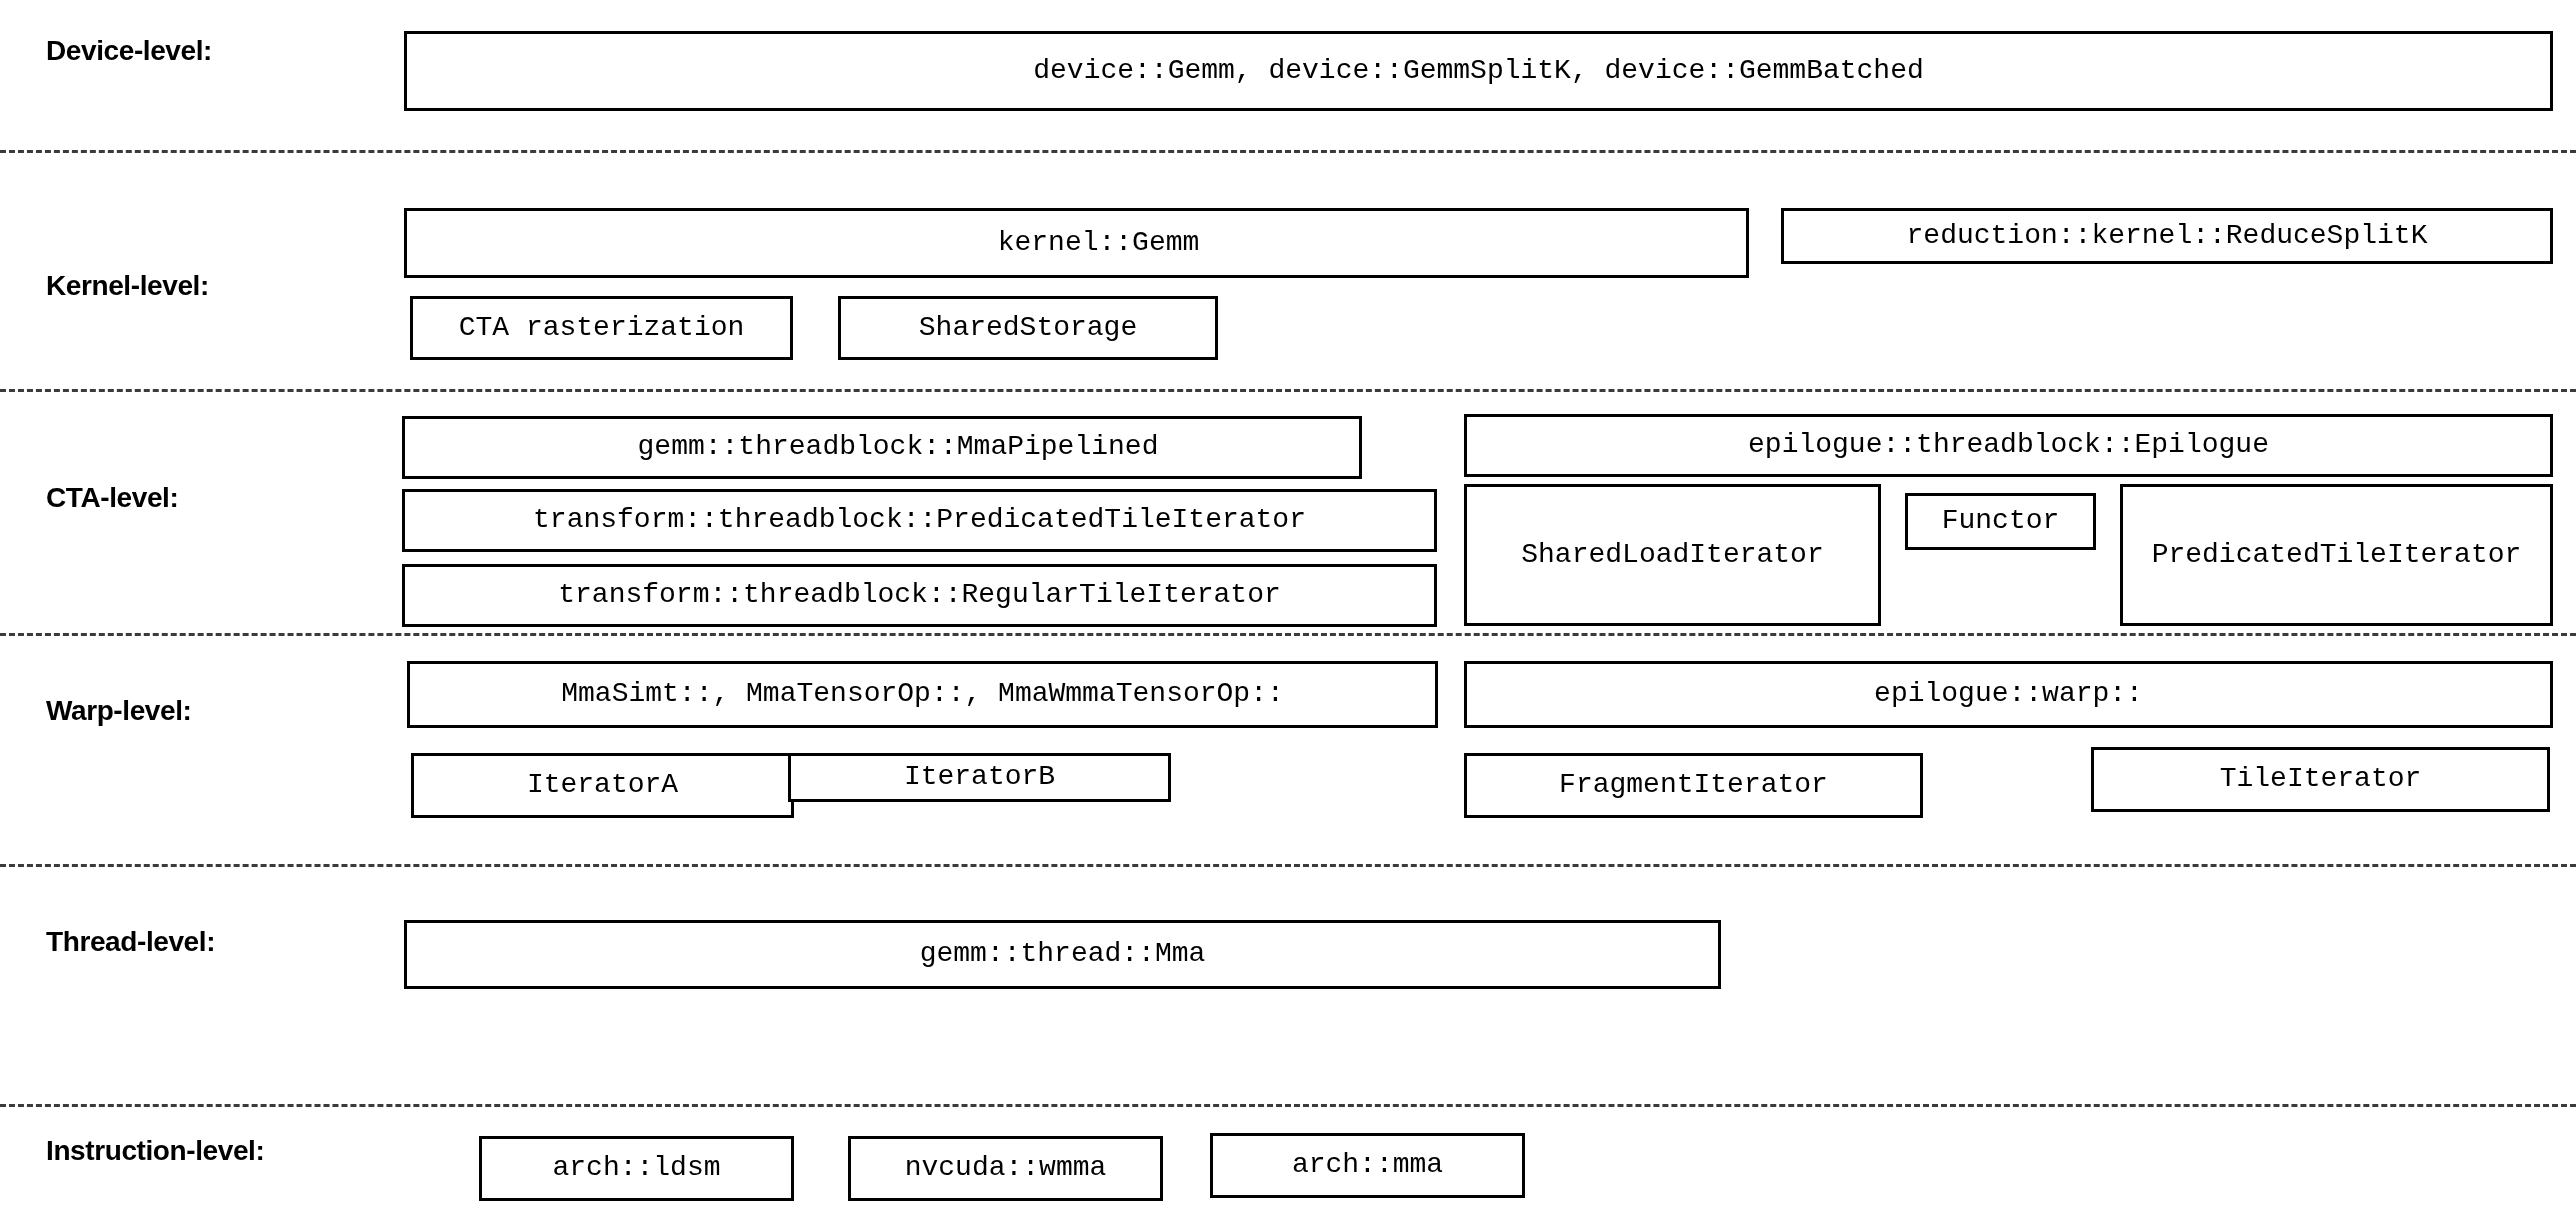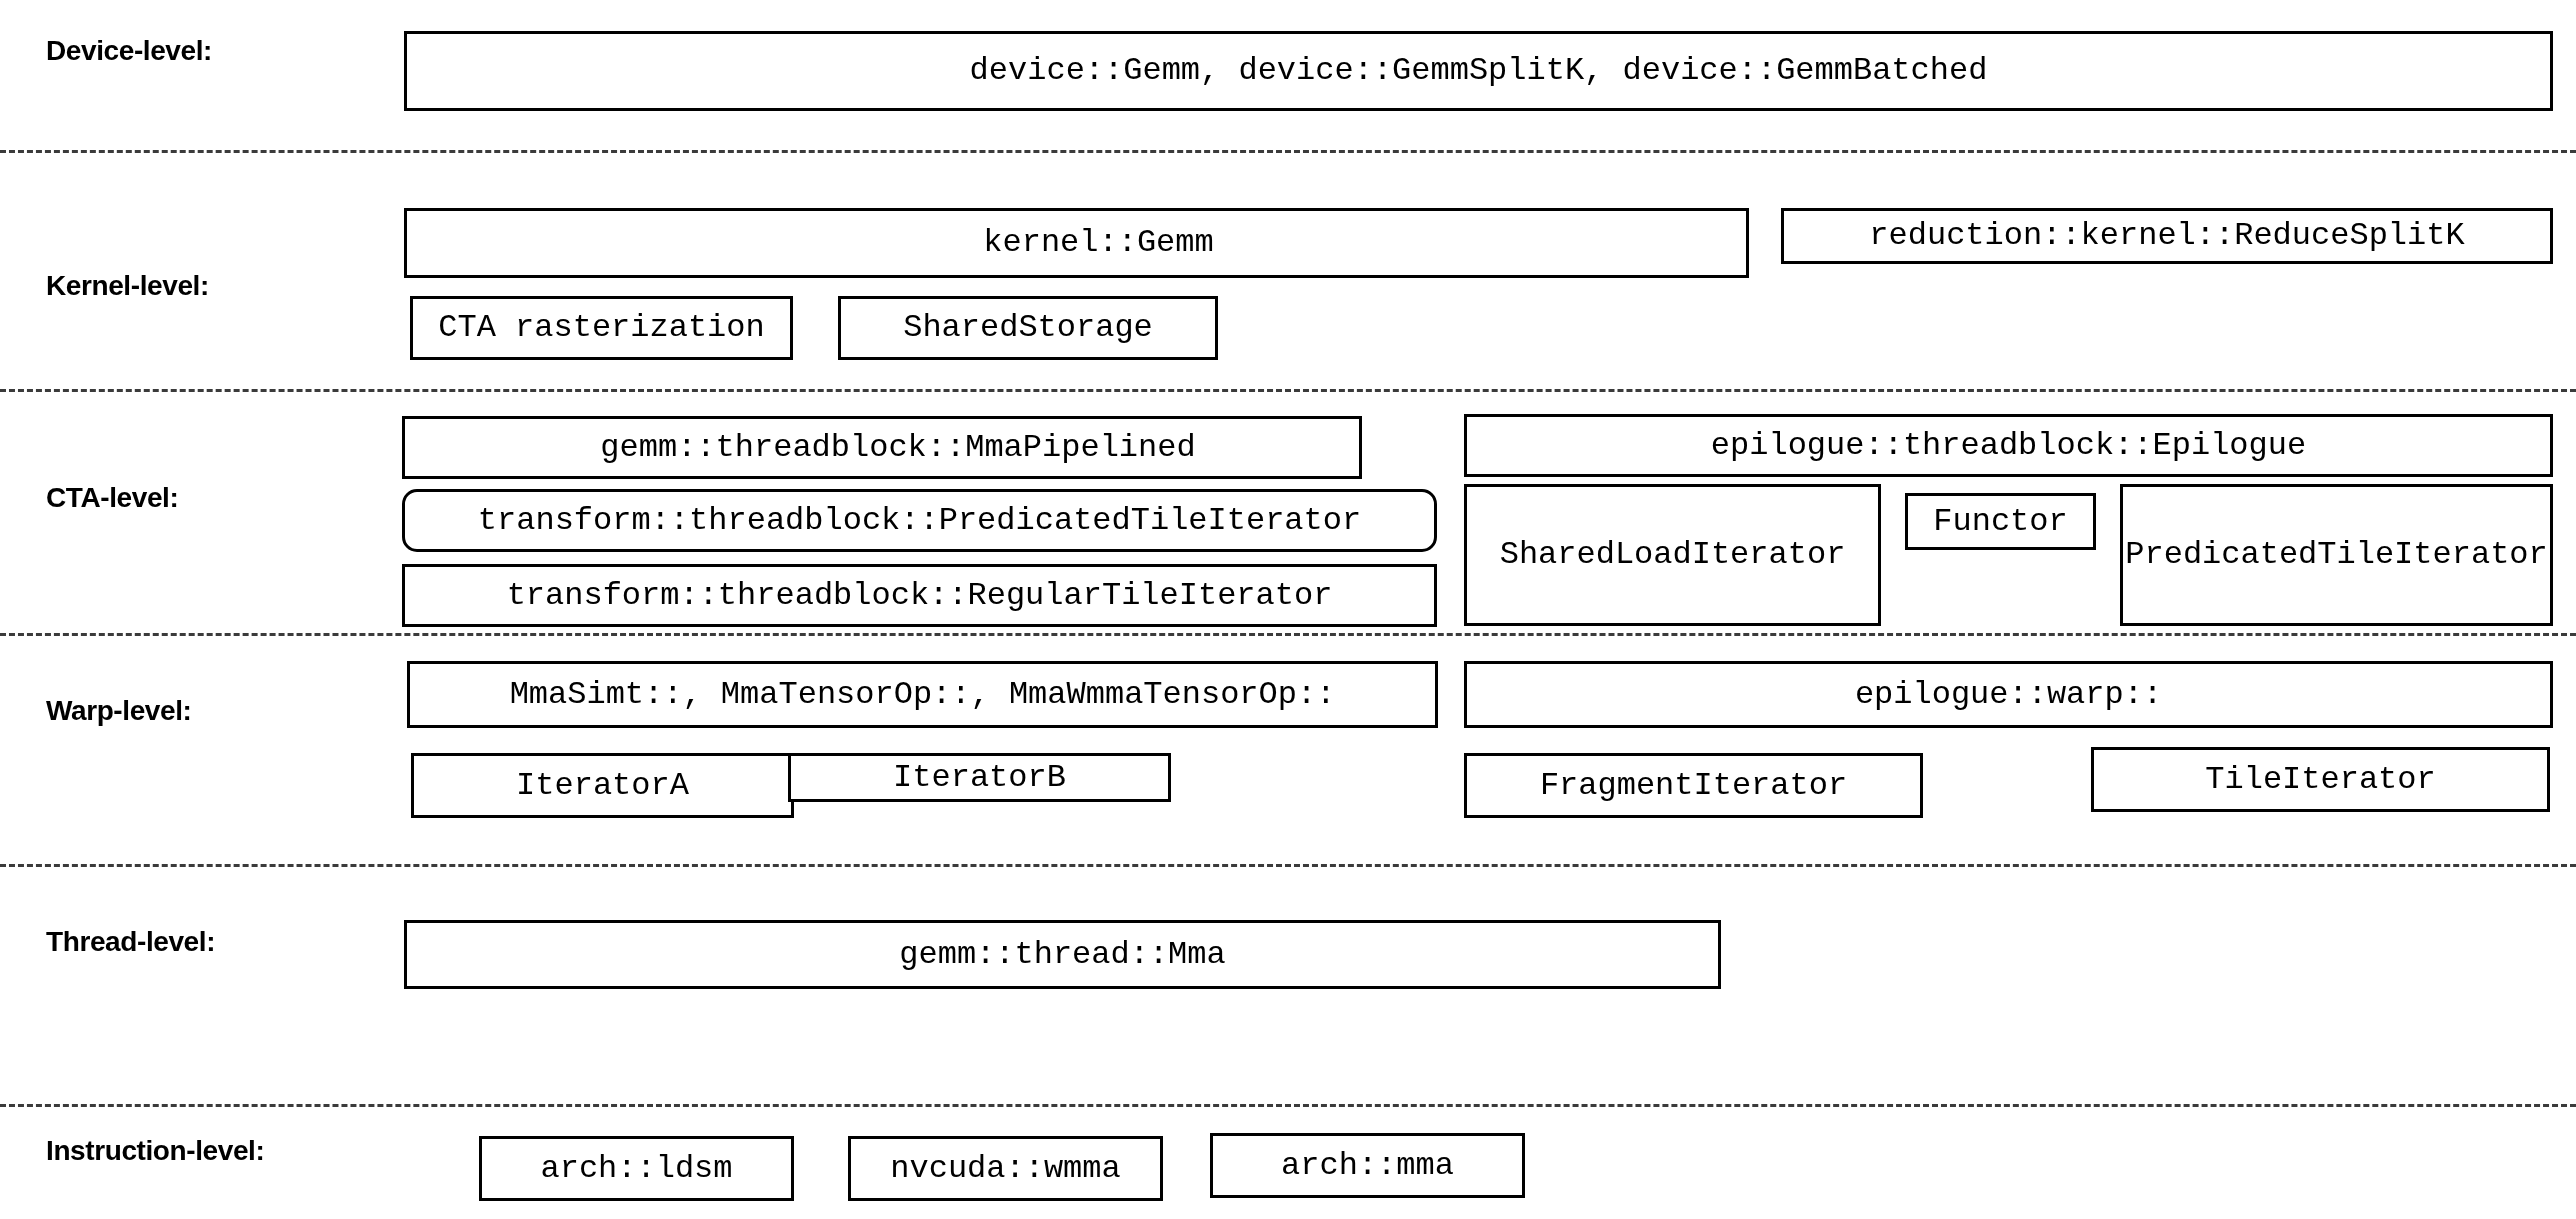--- a/index.html
+++ b/index.html
@@ -39,21 +39,21 @@
     box-sizing: border-box;
     border: 3.1px solid #000000;
     background: #ffffff;
     display: flex;
     align-items: center;
     justify-content: center;
     text-align: center;
   }
   .box > .box-text {
     font-family: "Liberation Mono", monospace;
-    font-size: 32px;
+    font-size: 28px;
     color: #000000;
     white-space: nowrap;
     line-height: 1.1;
   }
 </style>
 </head>
 <body>
 
 <div id="canvas">
 
@@ -84,21 +84,21 @@
   </div>
 
   <div class="divider" style="top:389px;"></div>
 
   <div class="level-label" style="left:46px; top:484px;">CTA-level:</div>
 
   <div class="box" style="left:402px; top:416px; width:960px; height:63px;padding-left:32px;">
     <span class="box-text">gemm::threadblock::MmaPipelined</span>
   </div>
 
-  <div class="box" style="left:402px; top:489px; width:1035px; height:63px;border-radius:15px;">
+  <div class="box" style="left:402px; top:489px; width:1035px; height:63px;">
     <span class="box-text">transform::threadblock::PredicatedTileIterator</span>
   </div>
 
   <div class="box" style="left:402px; top:564px; width:1035px; height:63px;">
     <span class="box-text">transform::threadblock::RegularTileIterator</span>
   </div>
 
   <div class="box" style="left:1464px; top:414px; width:1089px; height:63px;text-align:right;">
     <span class="box-text">epilogue::threadblock::Epilogue</span>
   </div>

